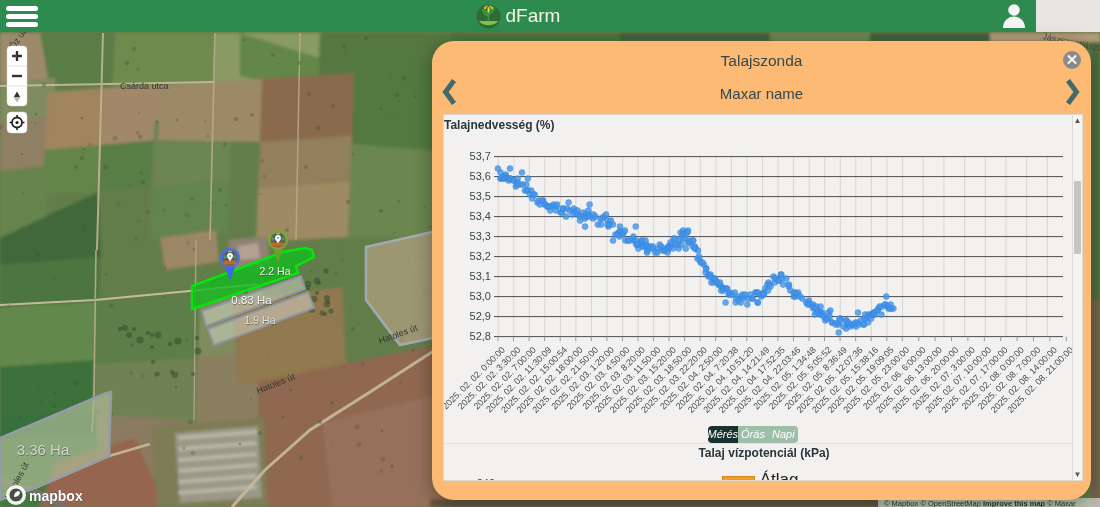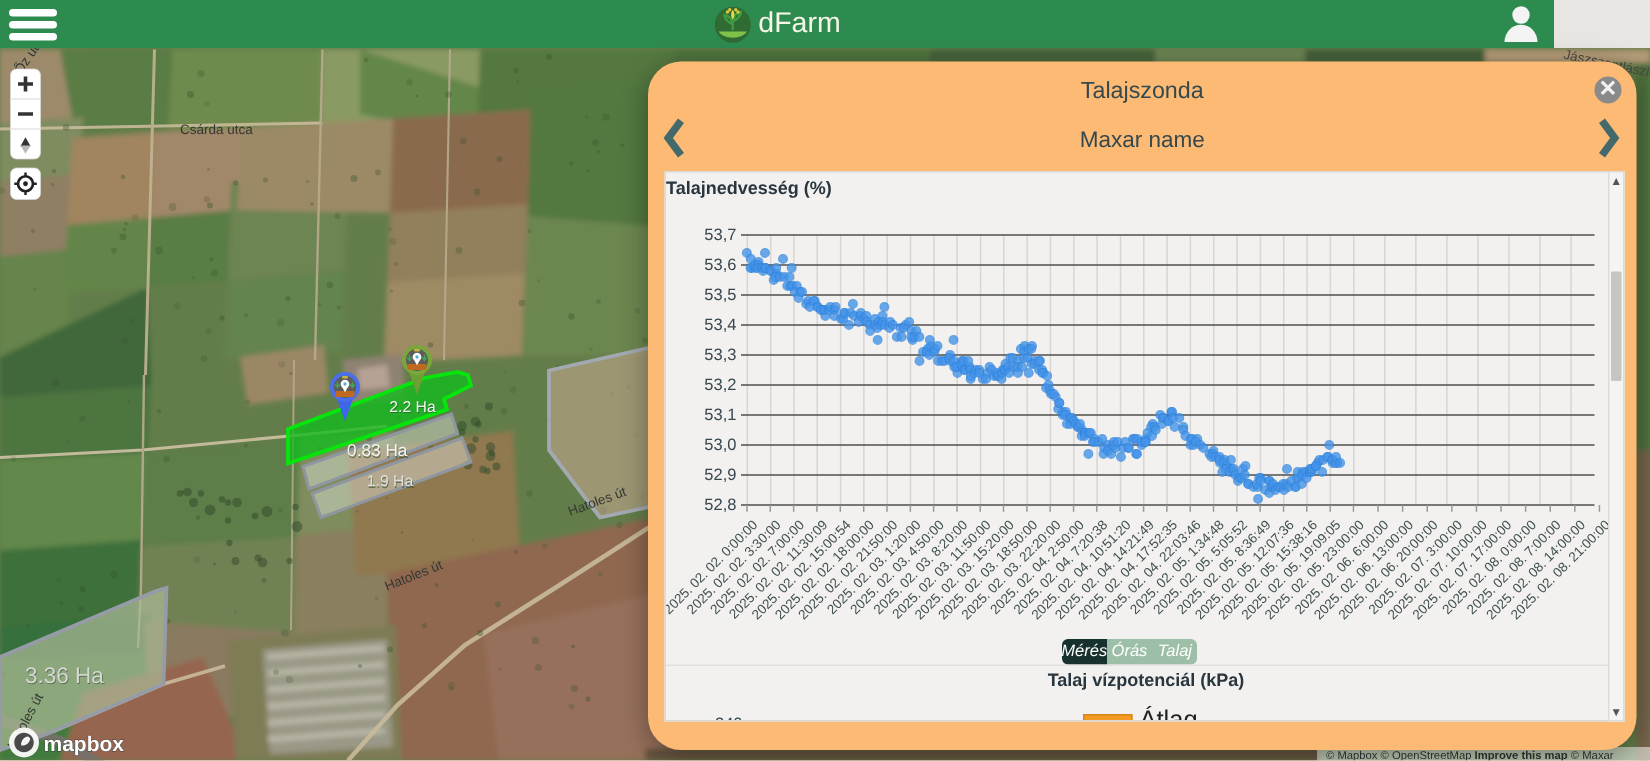--- a/index.html
+++ b/index.html
@@ -874,21 +874,21 @@
           <circle cx="887.3" cy="305.6" r="3.0"></circle>
           <circle cx="887.4" cy="307.6" r="3.0"></circle>
           <circle cx="887.1" cy="305.6" r="3.0"></circle>
           <circle cx="890.4" cy="307.6" r="3.0"></circle>
           <circle cx="889.4" cy="307.6" r="3.0"></circle>
           <circle cx="889.7" cy="303.6" r="3.0"></circle>
           <circle cx="892.4" cy="307.6" r="3.0"></circle>
         </g>
 </svg>
     <div class="ctitle">Talajnedvesség (%)</div>
-    <div class="btns"><span style="background:#16312e;border-radius:4px 0 0 4px">Mérés</span><span style="background:#9dbfa8">Órás</span><span style="background:#9dbfa8;border-radius:0 4px 4px 0">Talaj</span></div>
+    <div class="btns"><span style="background:#16312e;border-radius:4px 0 0 4px">Mérés</span><span style="background:#9dbfa8">Órás</span><span style="background:#9dbfa8;border-radius:0 4px 4px 0">Napi</span></div>
     <div class="sep"></div>
     <div class="ctitle2">Talaj vízpotenciál (kPa)</div>
     <div class="legend2">
         <span style="width:33px;height:9px;background:#f59a23;border:1px solid #d8881a;display:inline-block"></span>
         <span>Átlag</span>
       </div>
     <div style="position:absolute;left:29px;top:362px;font-size:11px;color:#37474f">-240</div>
   </div>
   <div class="scrollbar">
     <div class="sarrow" style="top:1px">▲</div>

